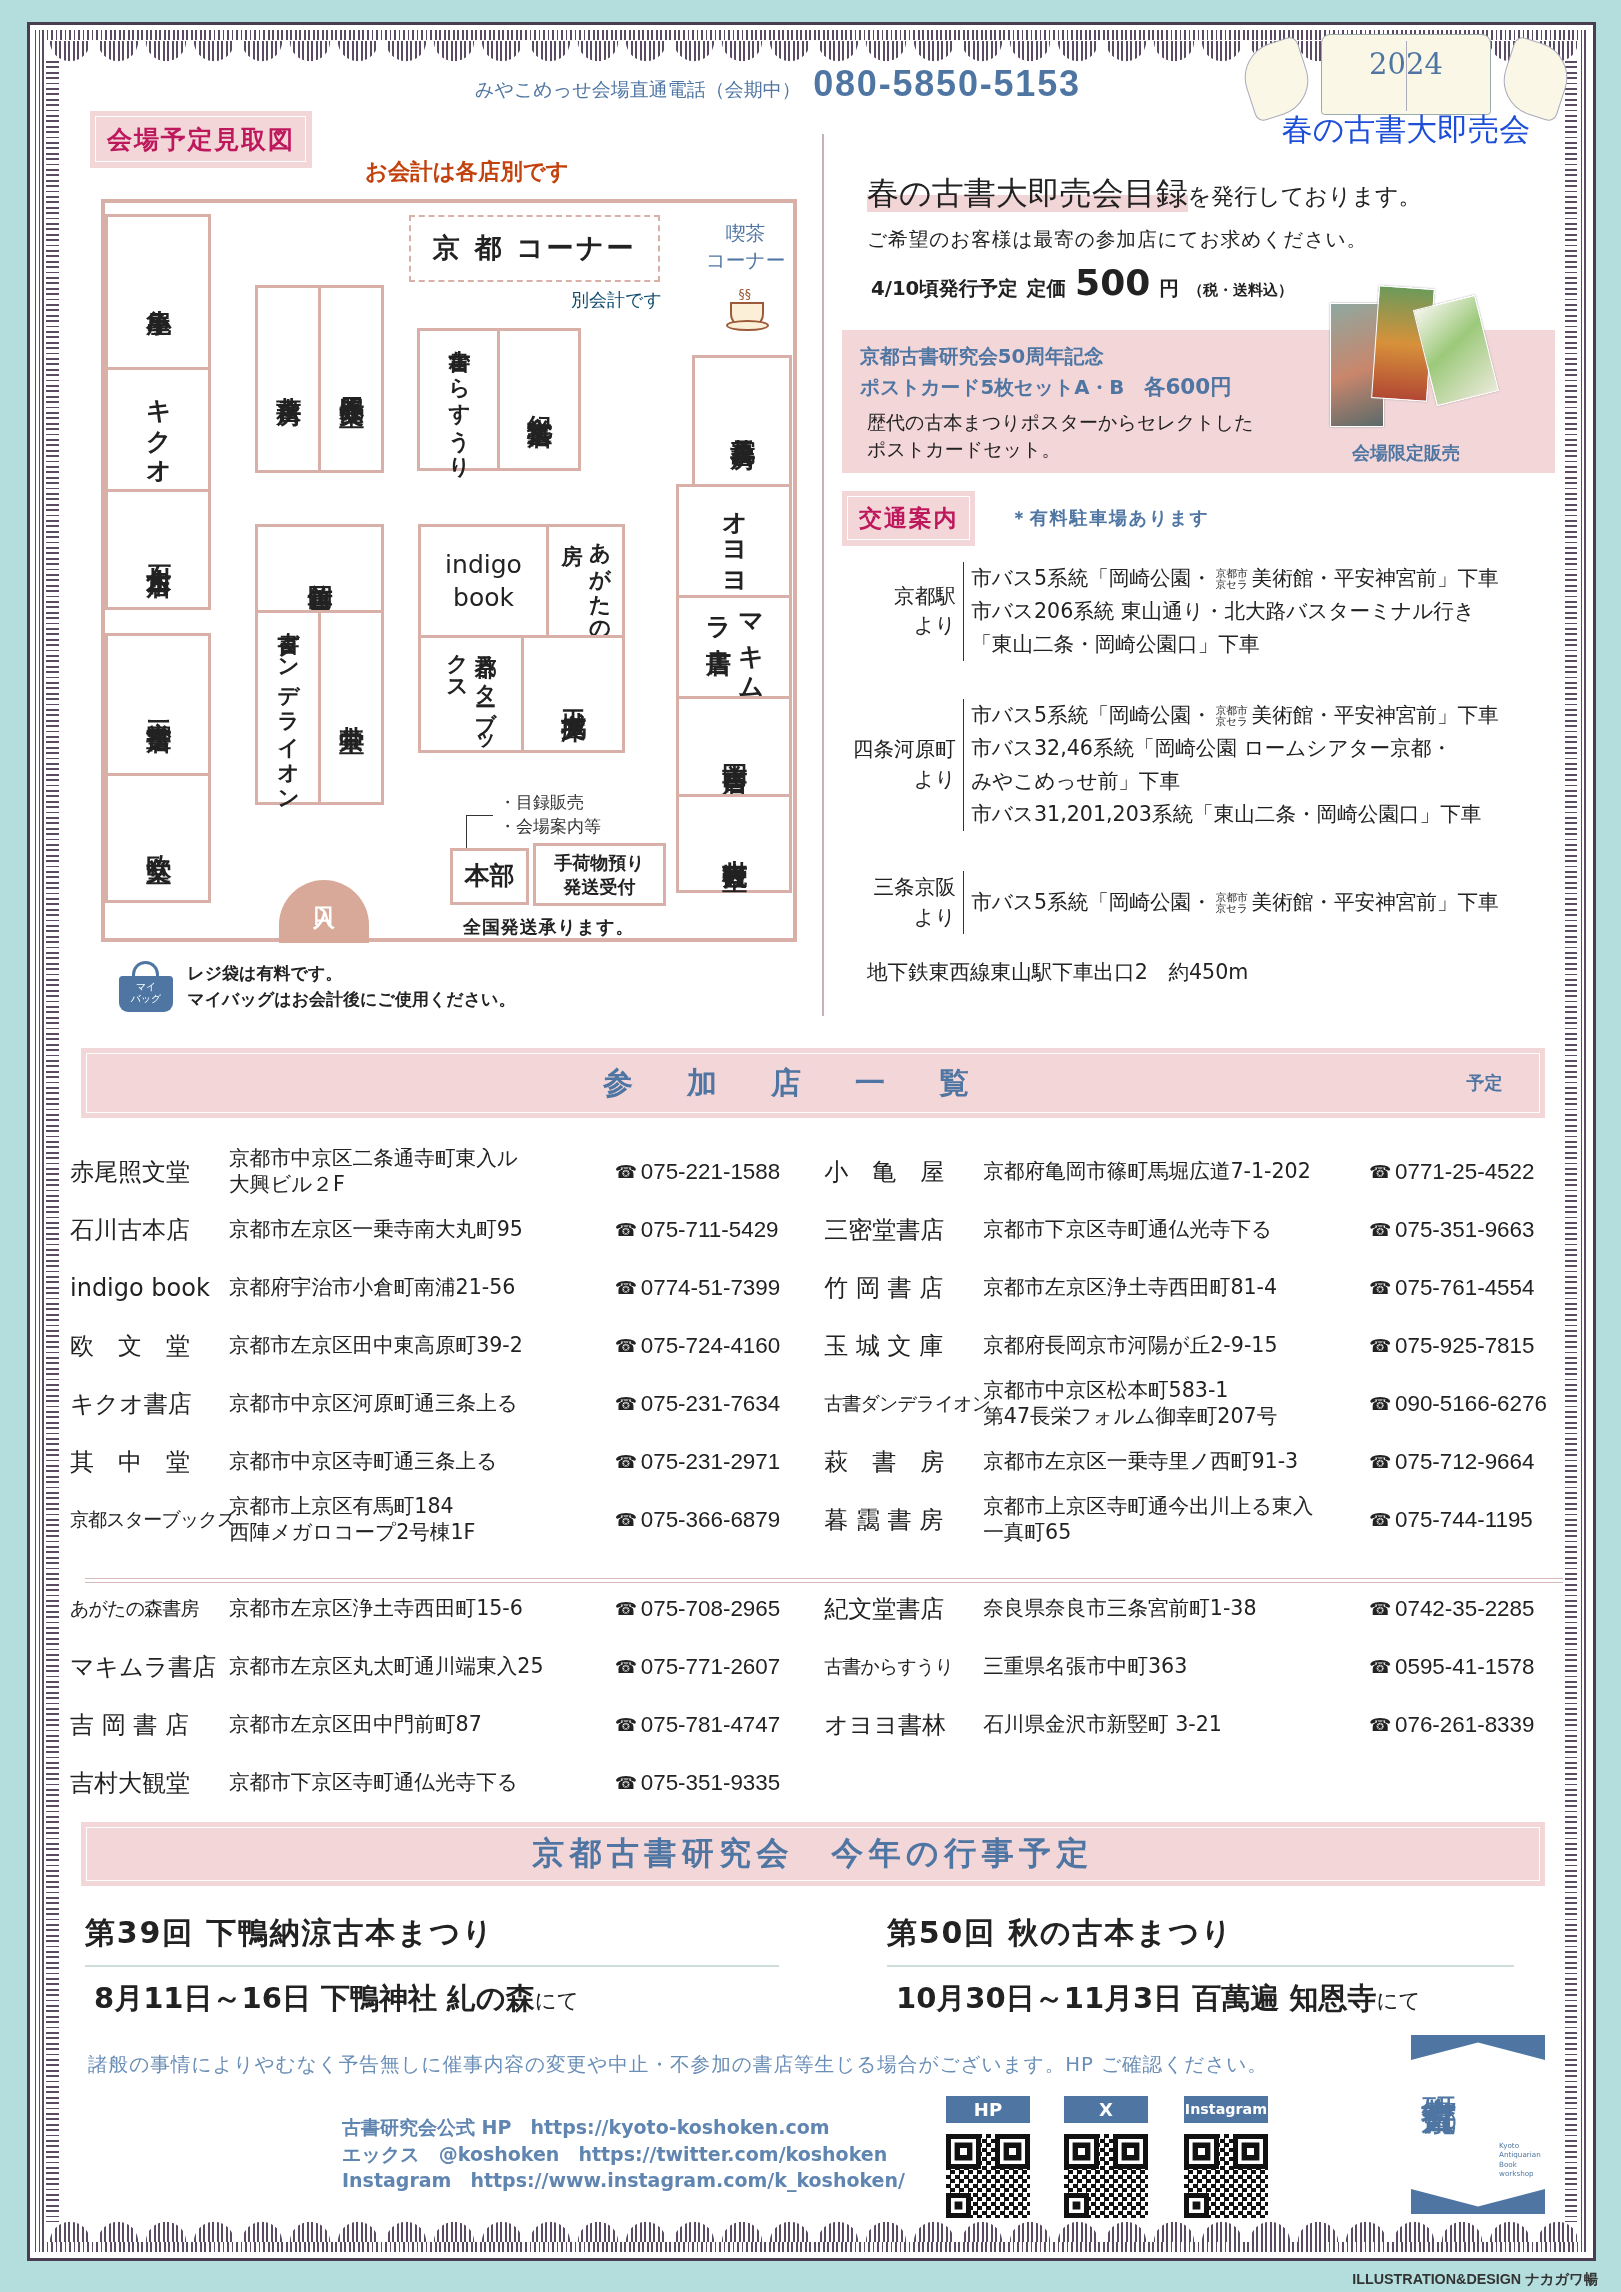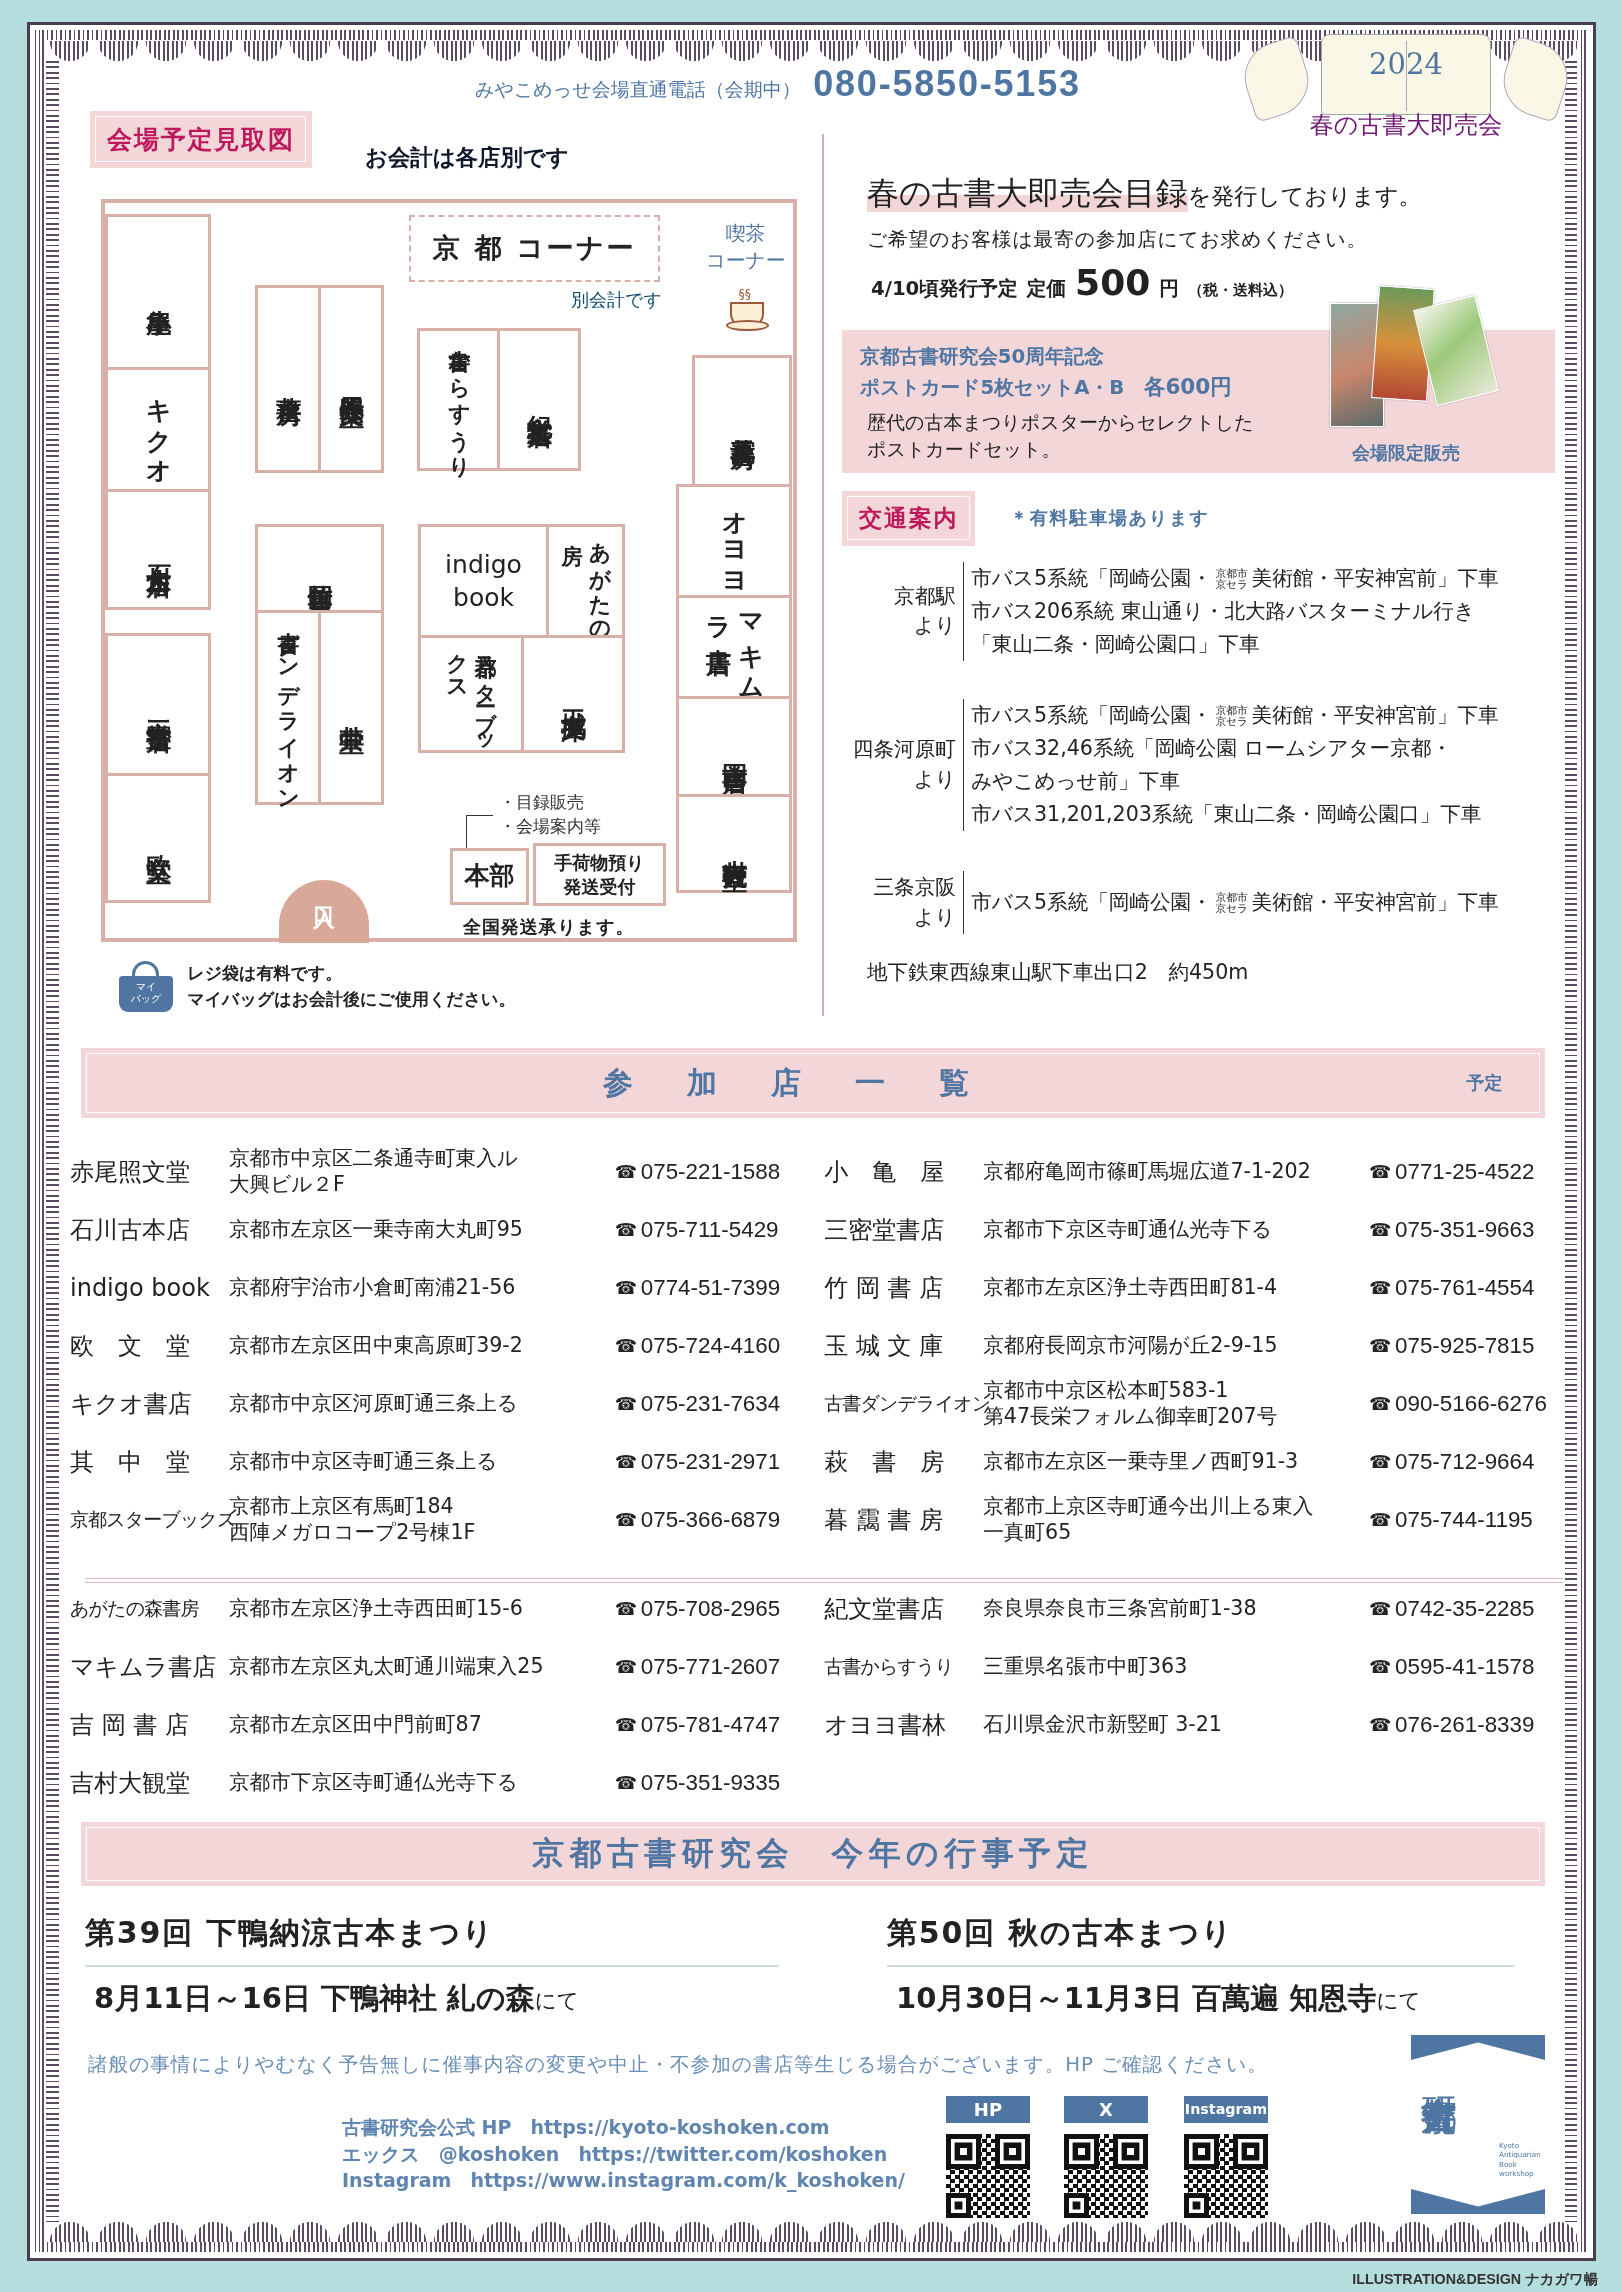--- a/index.html
+++ b/index.html
@@ -42,34 +42,34 @@
   .event-logo { left: 1236px; top: 27px; width: 340px; height: 125px; }
   .event-logo .book {
     position: absolute; left: 85px; top: 7.2px; width: 170px; height: 81px;
     background: #fbf7e6; border: 1.8px solid #9aa; border-radius: 9px 9px 3.6px 3.6px;
   }
   .event-logo .book::after { content: ""; position: absolute; left: 50%; top: 5.4px; bottom: 3.6px; width: 0.9px; background: #aab; }
   .event-logo .ribbon { position: absolute; top: 16px; width: 63px; height: 72px; background: #fbf7e6; border: 1.8px solid #aab; border-radius: 36px 9px 36px 9px; }
   .event-logo .ribbon.l { left: 9px; transform: rotate(-18deg); }
   .event-logo .ribbon.r { right: 9px; transform: rotate(18deg) scaleX(-1); }
   .event-logo .year { position: absolute; left: 85px; top: 19.7px; width: 170px; text-align: center; font-family: "DejaVu Serif", serif; font-size: 29px; color: #4f76a2; }
-  .event-logo .title { position: absolute; left: 0; top: 82px; width: 340px; text-align: center; font-family: "DejaVu Serif", serif; font-size: 24px; color: #701a75; }
+  .event-logo .title { position: absolute; left: 0; top: 82px; width: 340px; text-align: center; font-family: "DejaVu Serif", serif; font-size: 31px; color: #1d4ed8; }
 
   
   .label-box {
     background: #f3d6d8; padding: 5.4px; display: inline-block;
   }
   .label-box > span {
     display: block; border: 1.8px solid #fff; padding: 5.4px 10.7px;
     font-size: 25px; font-weight: bold; color: #be185d; letter-spacing: 1.8px;
   }
 
   
   .map-label { left: 90px; top: 111px; }
-  .map-note { left: 365px; top: 142px; font-size: 22.4px; color: #0f172a; font-weight: bold; }
+  .map-note { left: 365px; top: 156px; font-size: 22.4px; color: #c2410c; font-weight: bold; }
   .map {
     left: 101px; top: 199px; width: 696px; height: 743px;
     border: 4.5px solid #d8b0a8; border-right-width: 4.5px;
   }
   .booth { position: absolute; border: 3.6px solid #d8b0a8; background: #fff; display: flex; align-items: center; justify-content: center; }
   .vt { writing-mode: vertical-rl; text-orientation: upright; font-size: 25px; font-weight: bold; color: #222; line-height: 1.3; letter-spacing: 1.8px; }
   .vt.small { font-size: 21.5px; }
   .ht { font-size: 25px; font-weight: bold; color: #222; text-align: center; line-height: 1.3; }
 
   .kyoto-corner { position: absolute; left: 304px; top: 11.6px; width: 251px; height: 67px; border: 2.7px dashed #d8b0a8; display: flex; align-items: center; justify-content: center; font-size: 27px; font-weight: bold; color: #222; letter-spacing: 2.7px; }

